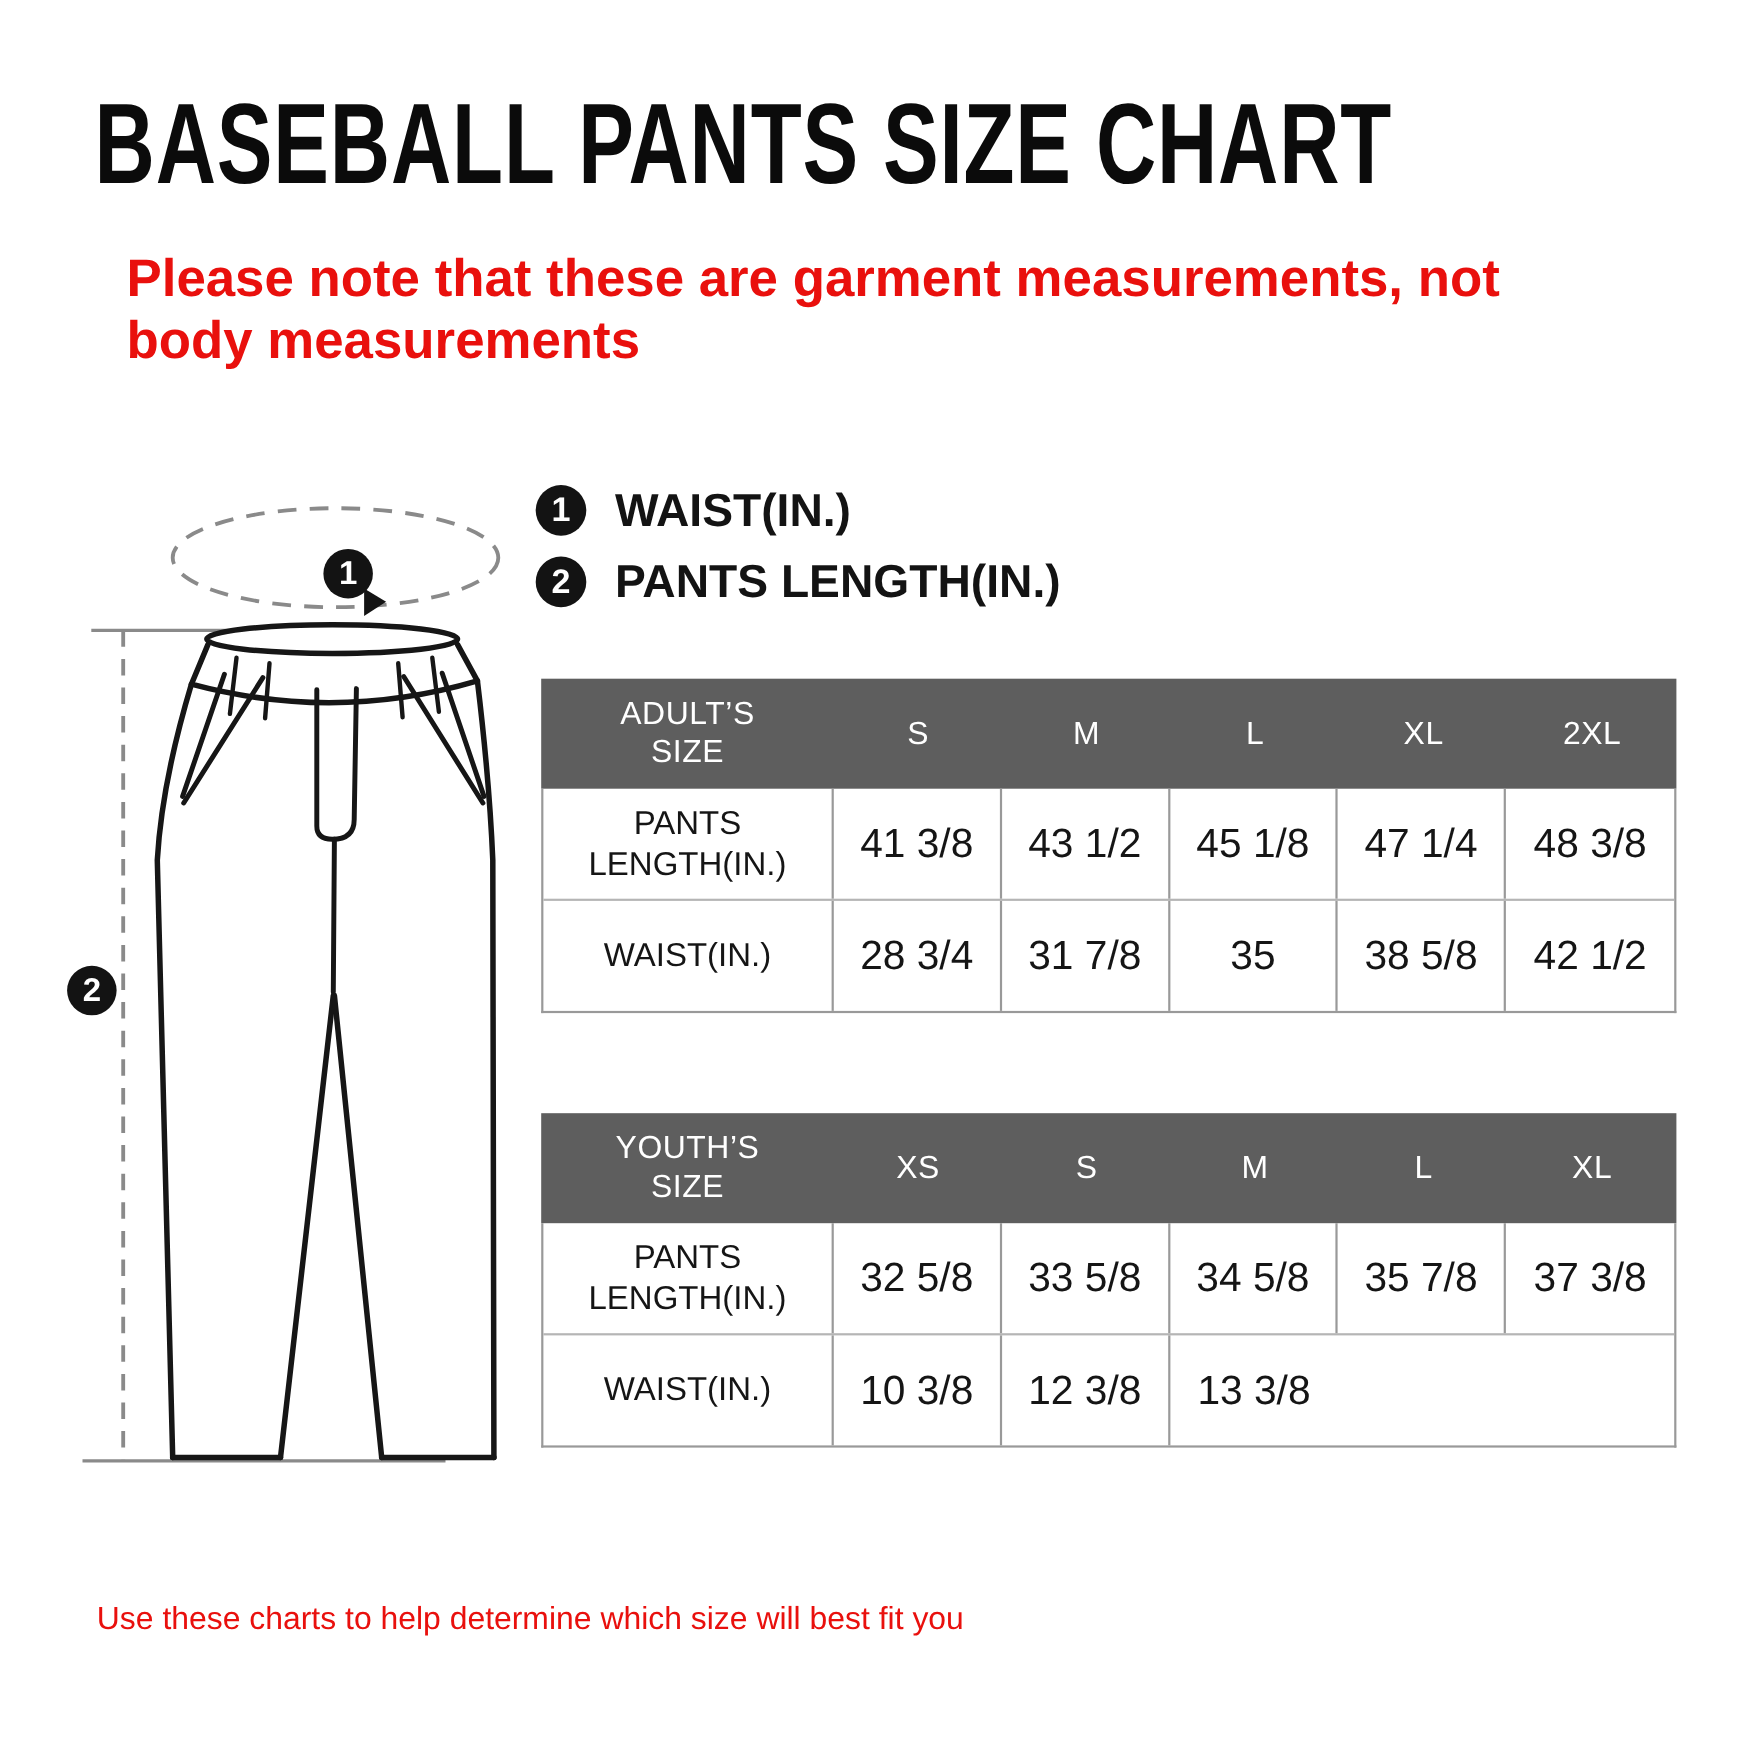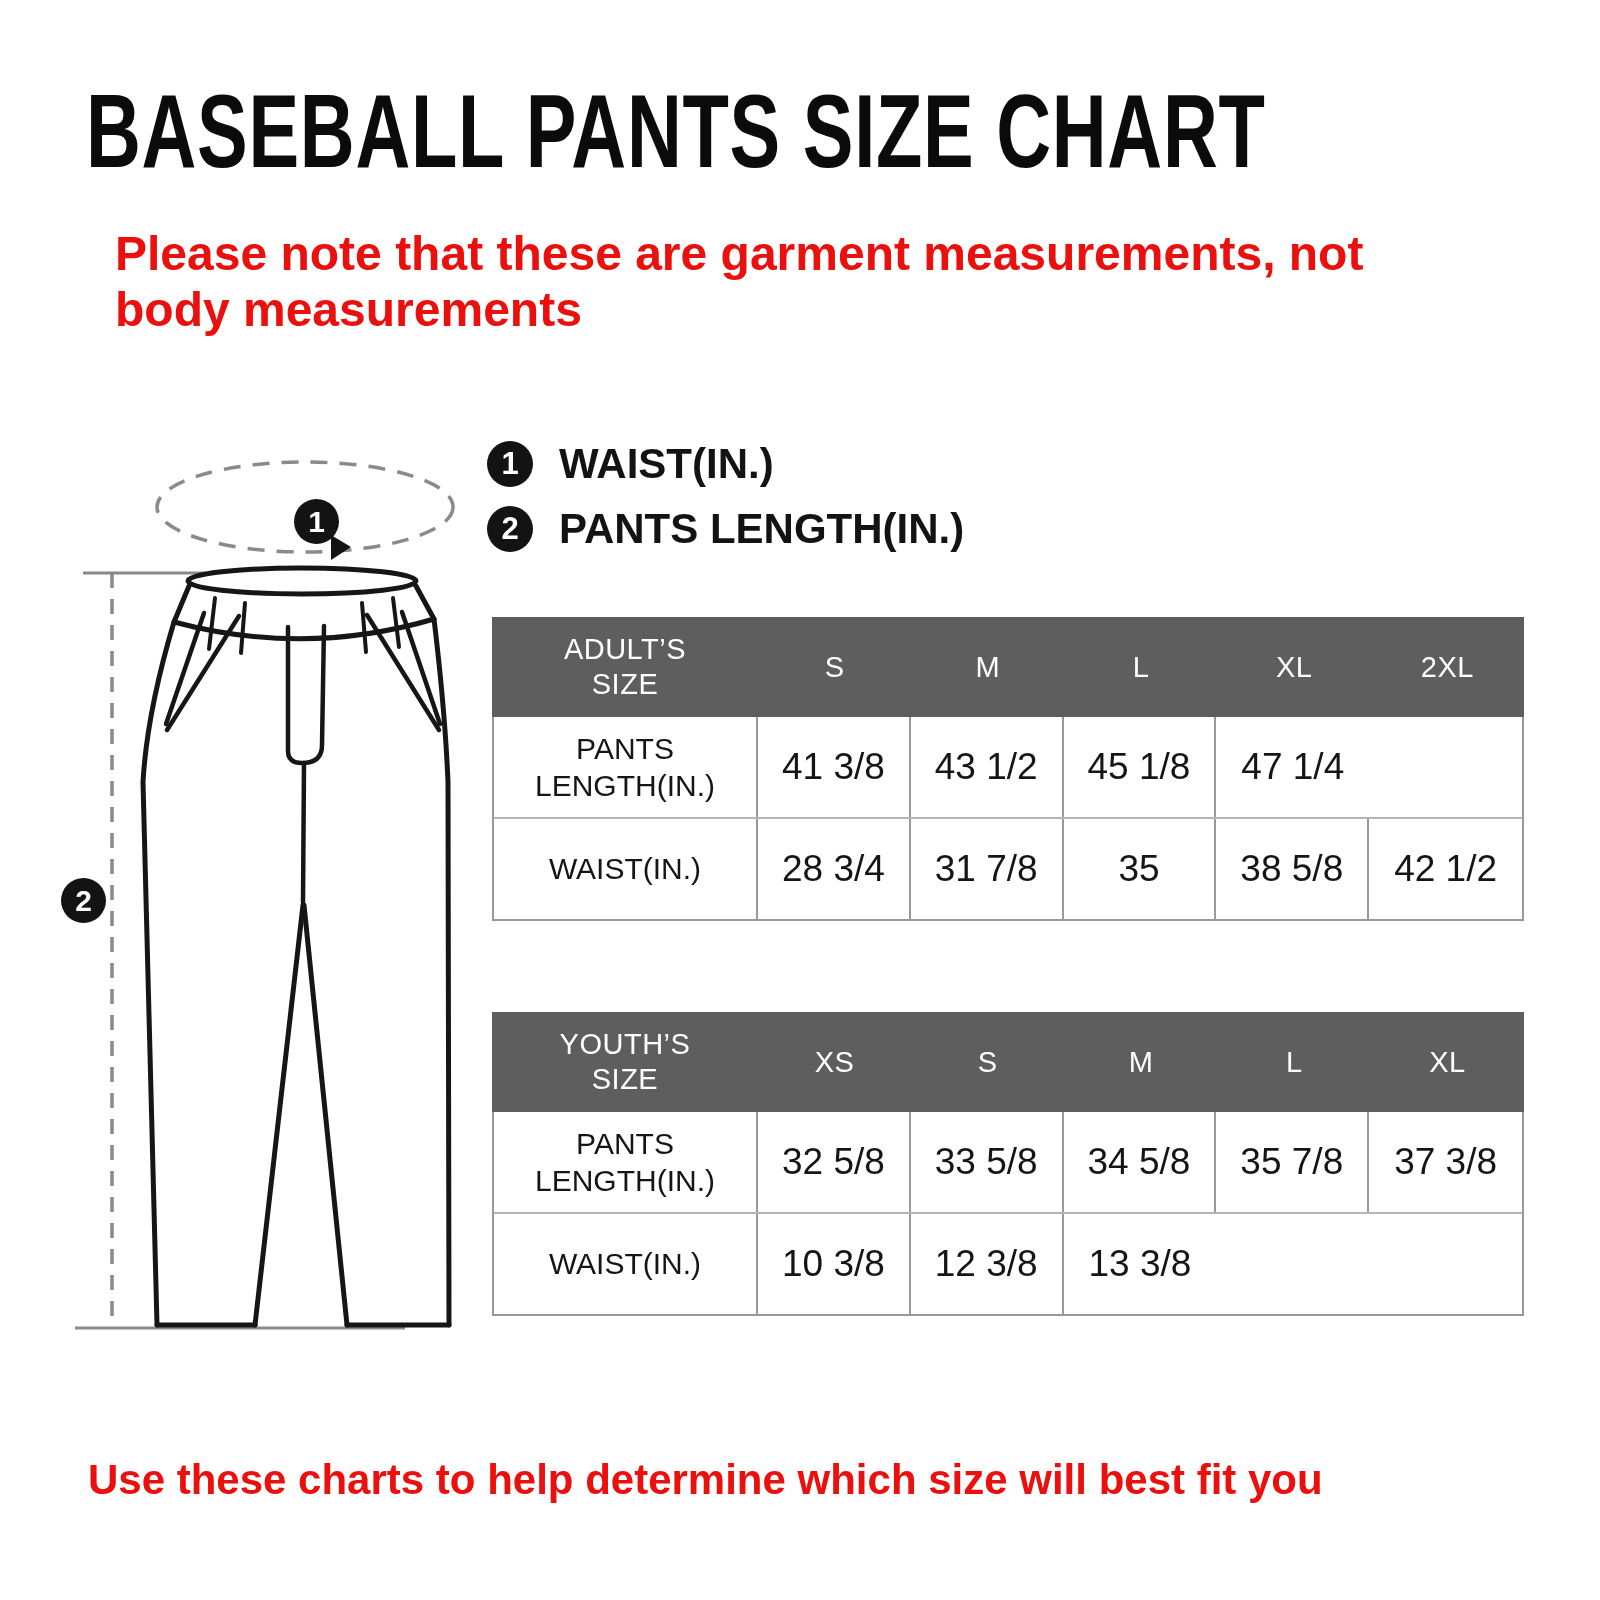--- a/index.html
+++ b/index.html
@@ -8,21 +8,21 @@
 
   
   .title{position:absolute;left:86px;top:72px;white-space:nowrap;}
   .title span{display:inline-block;font-size:104px;font-weight:700;color:#0b0b0b;
               letter-spacing:1px;transform:scaleX(0.73);transform-origin:left top;}
 
   .note{position:absolute;left:88px;top:226px;width:1360px;
         font-size:48px;font-weight:700;line-height:1.17;color:#e9100d;margin-left:27px;}
 
   .footer-note{position:absolute;left:88px;top:1456px;width:1460px;
-        font-size:42px;font-weight:700;color:#e9100d;white-space:nowrap;}
+        font-size:29px;font-weight:400;color:#e9100d;white-space:nowrap;}
 
   
   .legend{position:absolute;left:487px;top:440px;display:flex;flex-direction:column;gap:17px;}
   .legend-row{display:flex;align-items:center;gap:26px;}
   .badge{width:46px;height:46px;border-radius:50%;background:#131313;color:#fff;
          display:flex;align-items:center;justify-content:center;
          font-size:31px;font-weight:700;flex:0 0 auto;}
   .legend-label{font-size:42px;font-weight:700;color:#131313;white-space:nowrap;}
 
   
@@ -119,20 +119,21 @@
     <div class="t-hcell">2XL</div>
   </div>
   <div class="t-body">
     <div class="t-row">
       <div class="t-cell label">PANTS
 LENGTH(IN.)</div>
       <div class="t-cell">41 3/8</div>
       <div class="t-cell">43 1/2</div>
       <div class="t-cell">45 1/8</div>
       <div class="t-cell">47 1/4</div>
+      <div class="t-cell">48 3/8</div>
     </div>
     <div class="t-row">
       <div class="t-cell label">WAIST(IN.)</div>
       <div class="t-cell">28 3/4</div>
       <div class="t-cell">31 7/8</div>
       <div class="t-cell">35</div>
       <div class="t-cell">38 5/8</div>
       <div class="t-cell">42 1/2</div>
     </div>
   </div>

